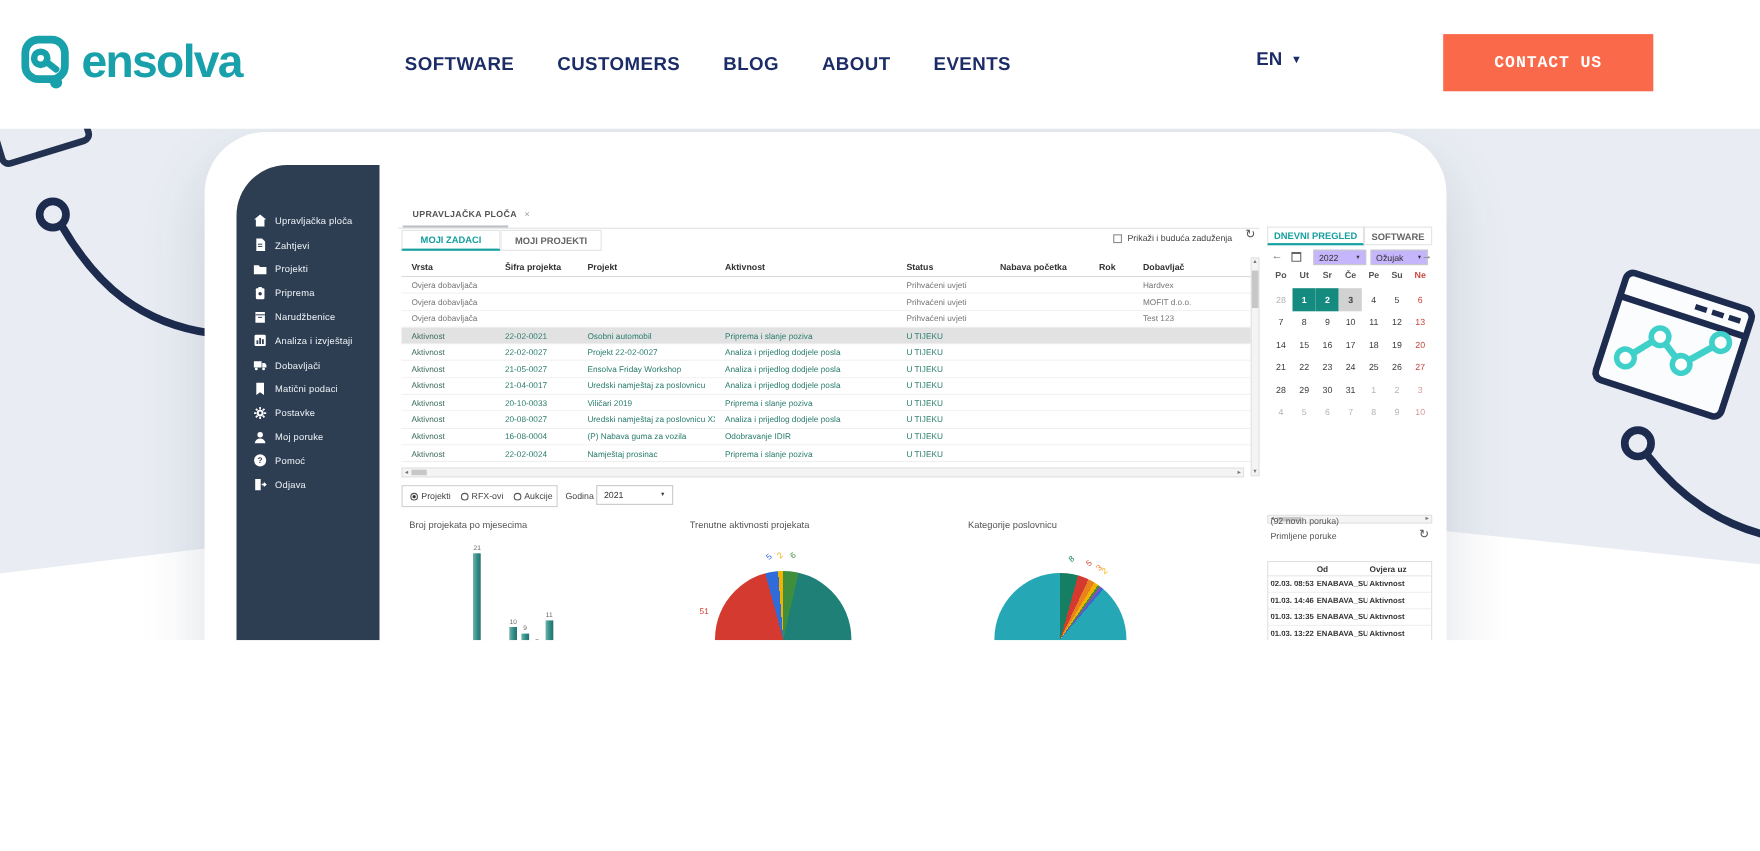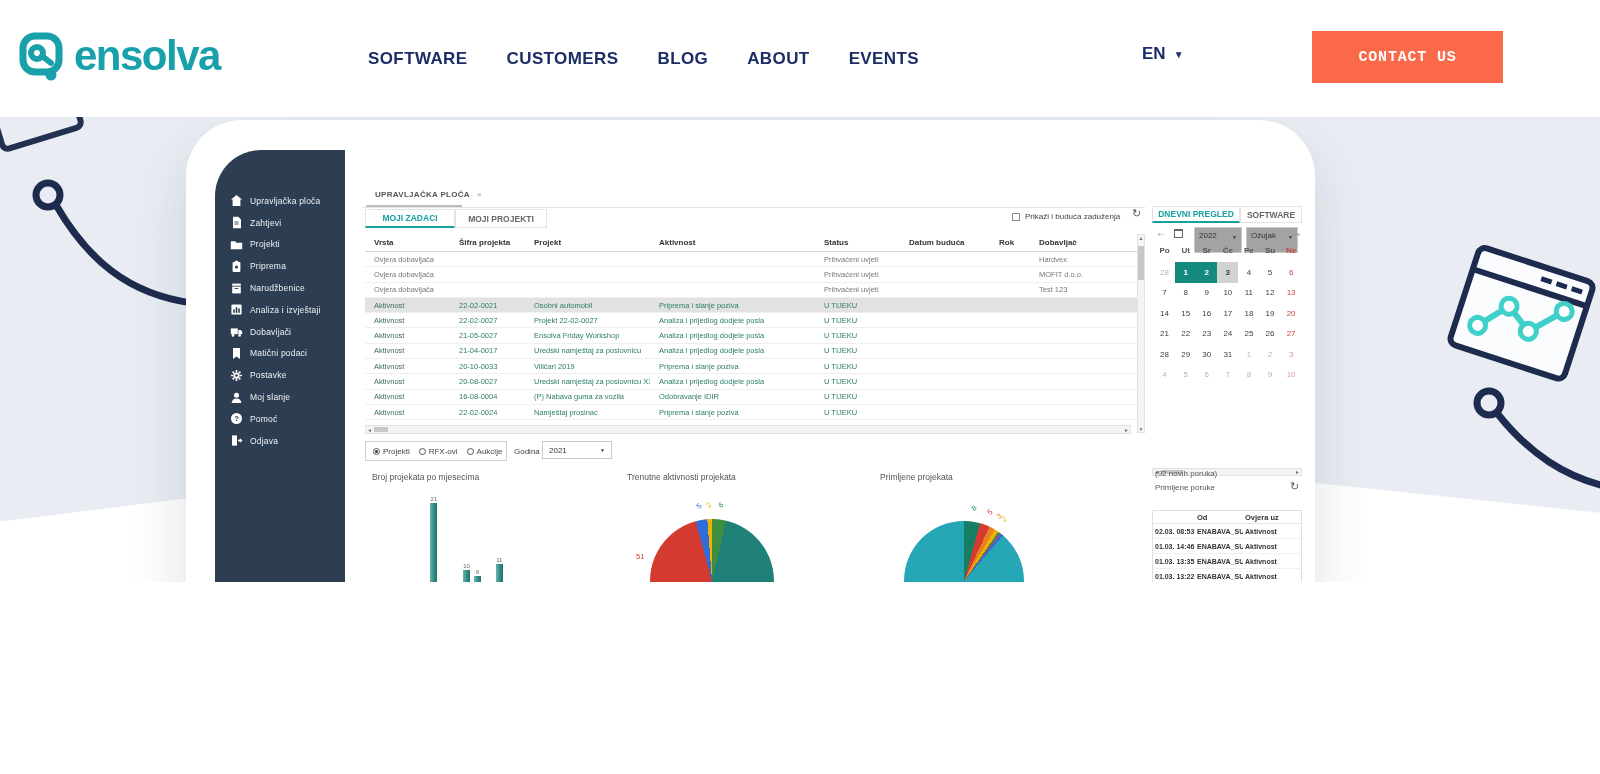--- a/index.html
+++ b/index.html
@@ -93,21 +93,21 @@
   .pie{position:absolute;border-radius:50%}
   .pie-label{position:absolute;font-size:7.5px;white-space:nowrap}
 
   
   .rp-tab1{left:1152px;top:206px;width:88px;height:17px}
   .rp-tab2{left:1240px;top:206px;width:62px;height:17px}
   .cal-arrow{font-size:10px;color:#666;cursor:pointer}
   .cal-arrow.prev{left:1156px;top:227px}
   .cal-arrow.next{left:1292px;top:227px}
   .cal-ico{left:1174px;top:229px;width:9px;height:9px;border:1.3px solid #666;border-top-width:2.5px;cursor:pointer}
-  .mini-select{height:14px;border:1px solid #c9c9c9;background:#a3a3a3;display:flex;align-items:flex-end;justify-content:space-between;padding:12px 4px;cursor:pointer}
+  .mini-select{height:14px;border:1px solid #c9c9c9;background:#c4b5fd;display:flex;align-items:center;justify-content:space-between;padding:0 4px;cursor:pointer}
   .mini-select .val{font-size:8px;color:#333}
   .ysel{left:1194px;top:227px;width:48px}
   .msel{left:1246px;top:227px;width:52px}
   .cal-head{left:1154px;top:246px;width:148px;display:flex}
   .cal-head span{width:21.1px;text-align:center;font-size:8px;font-weight:700;color:#555}
   .cal-head span.sun{color:#c9463d}
   .cal-grid{left:1154px;top:262px;width:148px;display:flex;flex-wrap:wrap}
   .cal-cell{width:21.1px;height:20.5px;display:flex;align-items:center;justify-content:center;font-size:8px;color:#3c3c3c;cursor:pointer}
   .cal-cell.muted{color:#b5b5b5}
   .cal-cell.sun{color:#c9463d}
@@ -278,21 +278,21 @@
         </span>
         <span class="sb-label">Postavke</span>
       </div>
       <div class="sb-item">
         <span class="sb-ico">
           <svg width="13" height="13" viewBox="0 0 13 13" fill="#fff">
             <circle cx="6.5" cy="4.2" r="2.5"></circle>
             <path d="M1.6 12c.4-3 2.4-4.4 4.9-4.4S11 9 11.4 12z"></path>
           </svg>
         </span>
-        <span class="sb-label">Moj slanje</span>
+        <span class="sb-label">Moj poruke</span>
       </div>
       <div class="sb-item">
         <span class="sb-ico">
           <svg width="13" height="13" viewBox="0 0 13 13" fill="#fff">
             <circle cx="6.5" cy="6.5" r="5.5"></circle>
             <text x="6.5" y="9.2" font-size="7.5" text-anchor="middle" fill="#2e3e52" font-weight="bold" font-family="Liberation Sans,sans-serif">?</text>
           </svg>
         </span>
         <span class="sb-label">Pomoć</span>
       </div>
@@ -322,21 +322,21 @@
     <span class="future-label">Prikaži i buduća zaduženja</span>
   </div>
   <span class="abs refresh refresh-main">↻</span>
 
   <div class="abs ttable-head" id="ttable-head">
       <span>Vrsta</span>
       <span>Šifra projekta</span>
       <span>Projekt</span>
       <span>Aktivnost</span>
       <span>Status</span>
-      <span>Datum buduća</span>
+      <span>Nabava početka</span>
       <span>Rok</span>
       <span>Dobavljač</span>
     </div>
   <div class="abs trows" id="trows">
       <div class="trow plain">
         <span>Ovjera dobavljača</span>
         <span></span>
         <span></span>
         <span></span>
         <span>Prihvaćeni uvjeti</span>
@@ -471,21 +471,21 @@
       </span>
     </div>
   <span class="abs godina-label">Godina</span>
   <div class="abs year-select">
     <span class="val">2021</span>
     <span class="sel-caret">▼</span>
   </div>
 
   <span class="abs chart-title bar-title">Broj projekata po mjesecima</span>
   <span class="abs chart-title pie1-title">Trenutne aktivnosti projekata</span>
-  <span class="abs chart-title pie2-title">Primljene projekata</span>
+  <span class="abs chart-title pie2-title">Kategorije poslovnicu</span>
   <div class="abs barplot" id="barplot">
       <div class="bcol">
         <span class="bval">1</span>
         <div class="bar" style="height: 6.1px;"></div>
       </div>
       <div class="bcol">
         <span class="bval">4</span>
         <div class="bar" style="height: 24.4px;"></div>
       </div>
       <div class="bcol">

